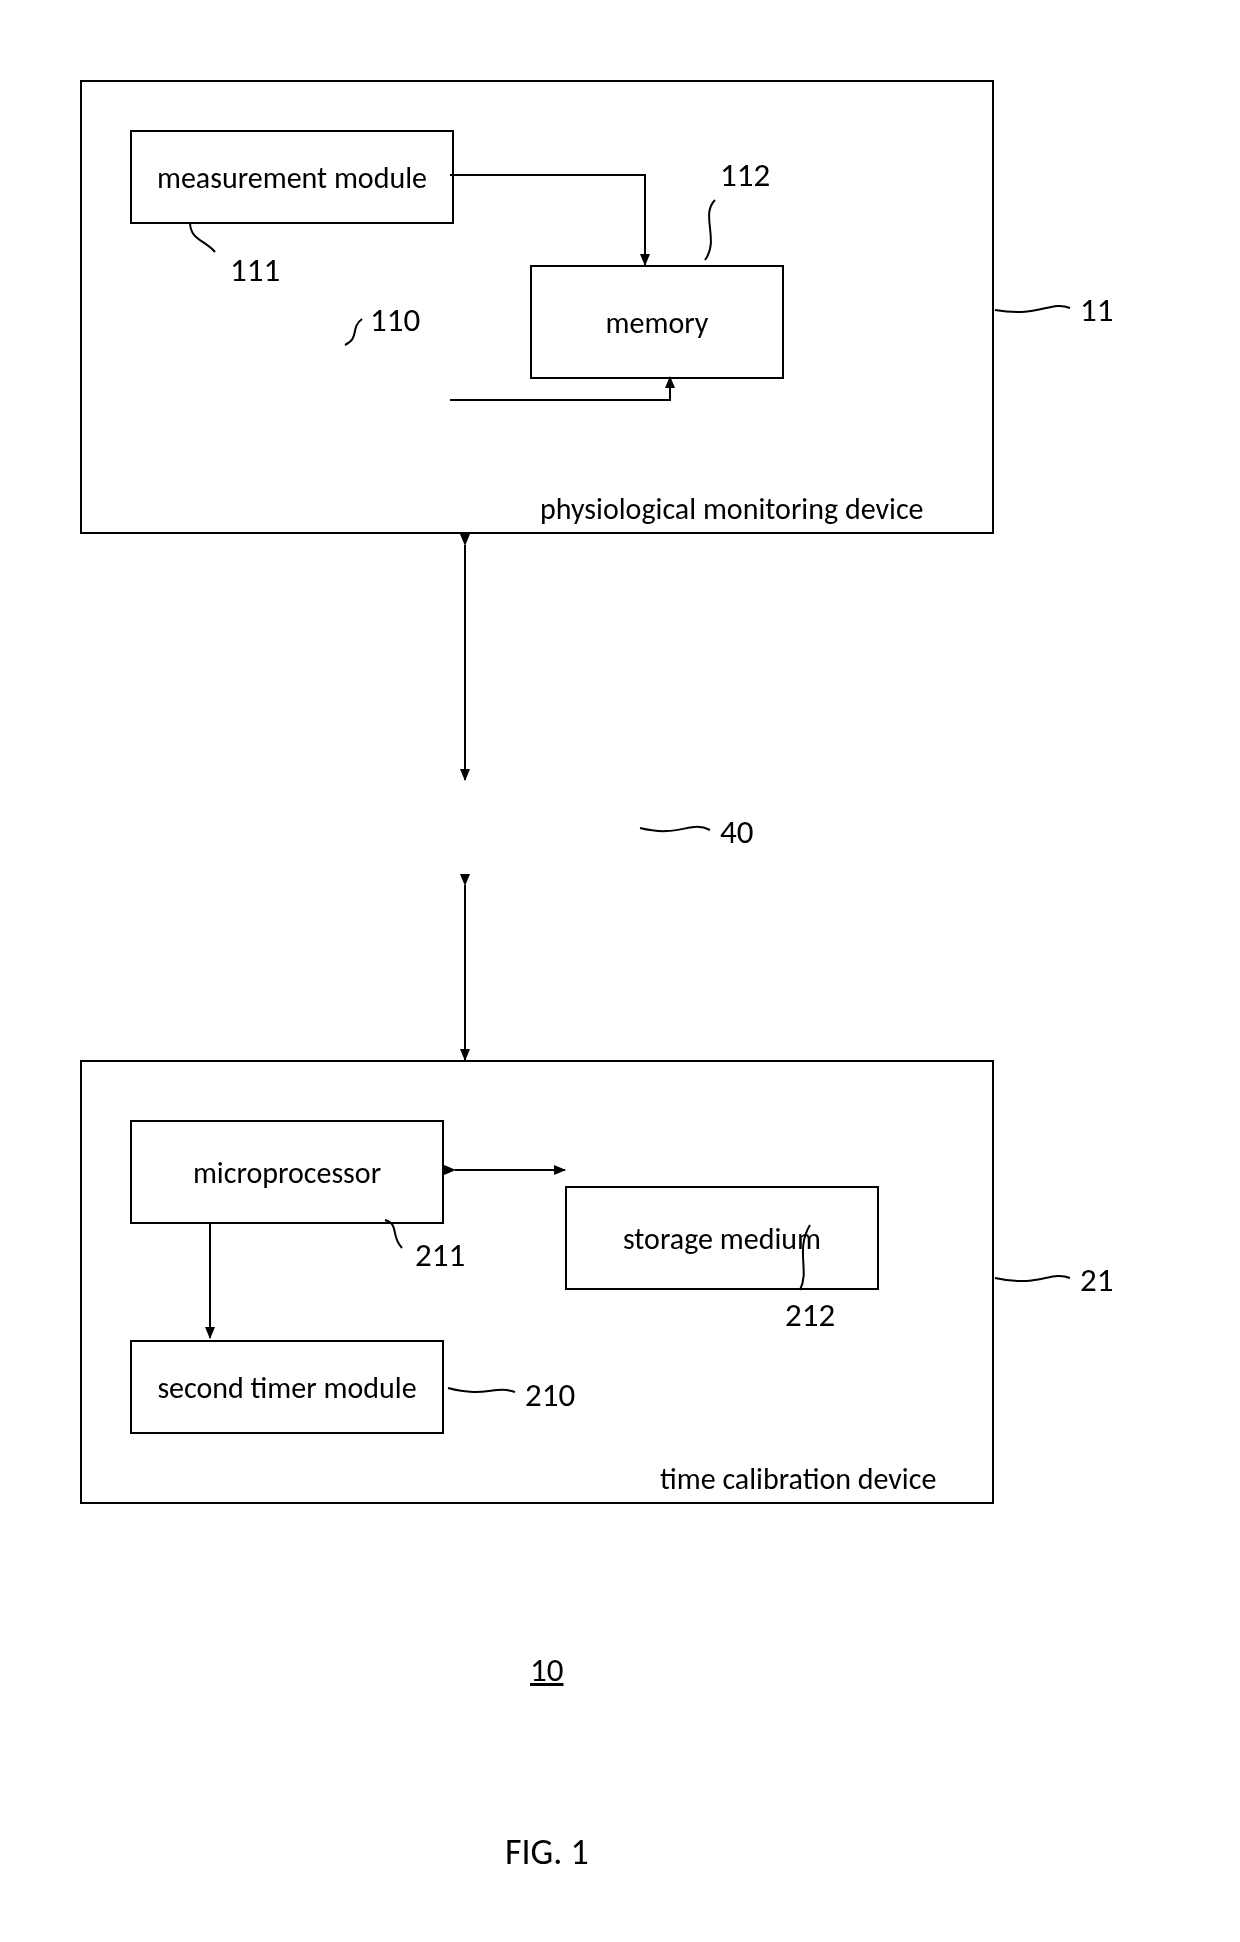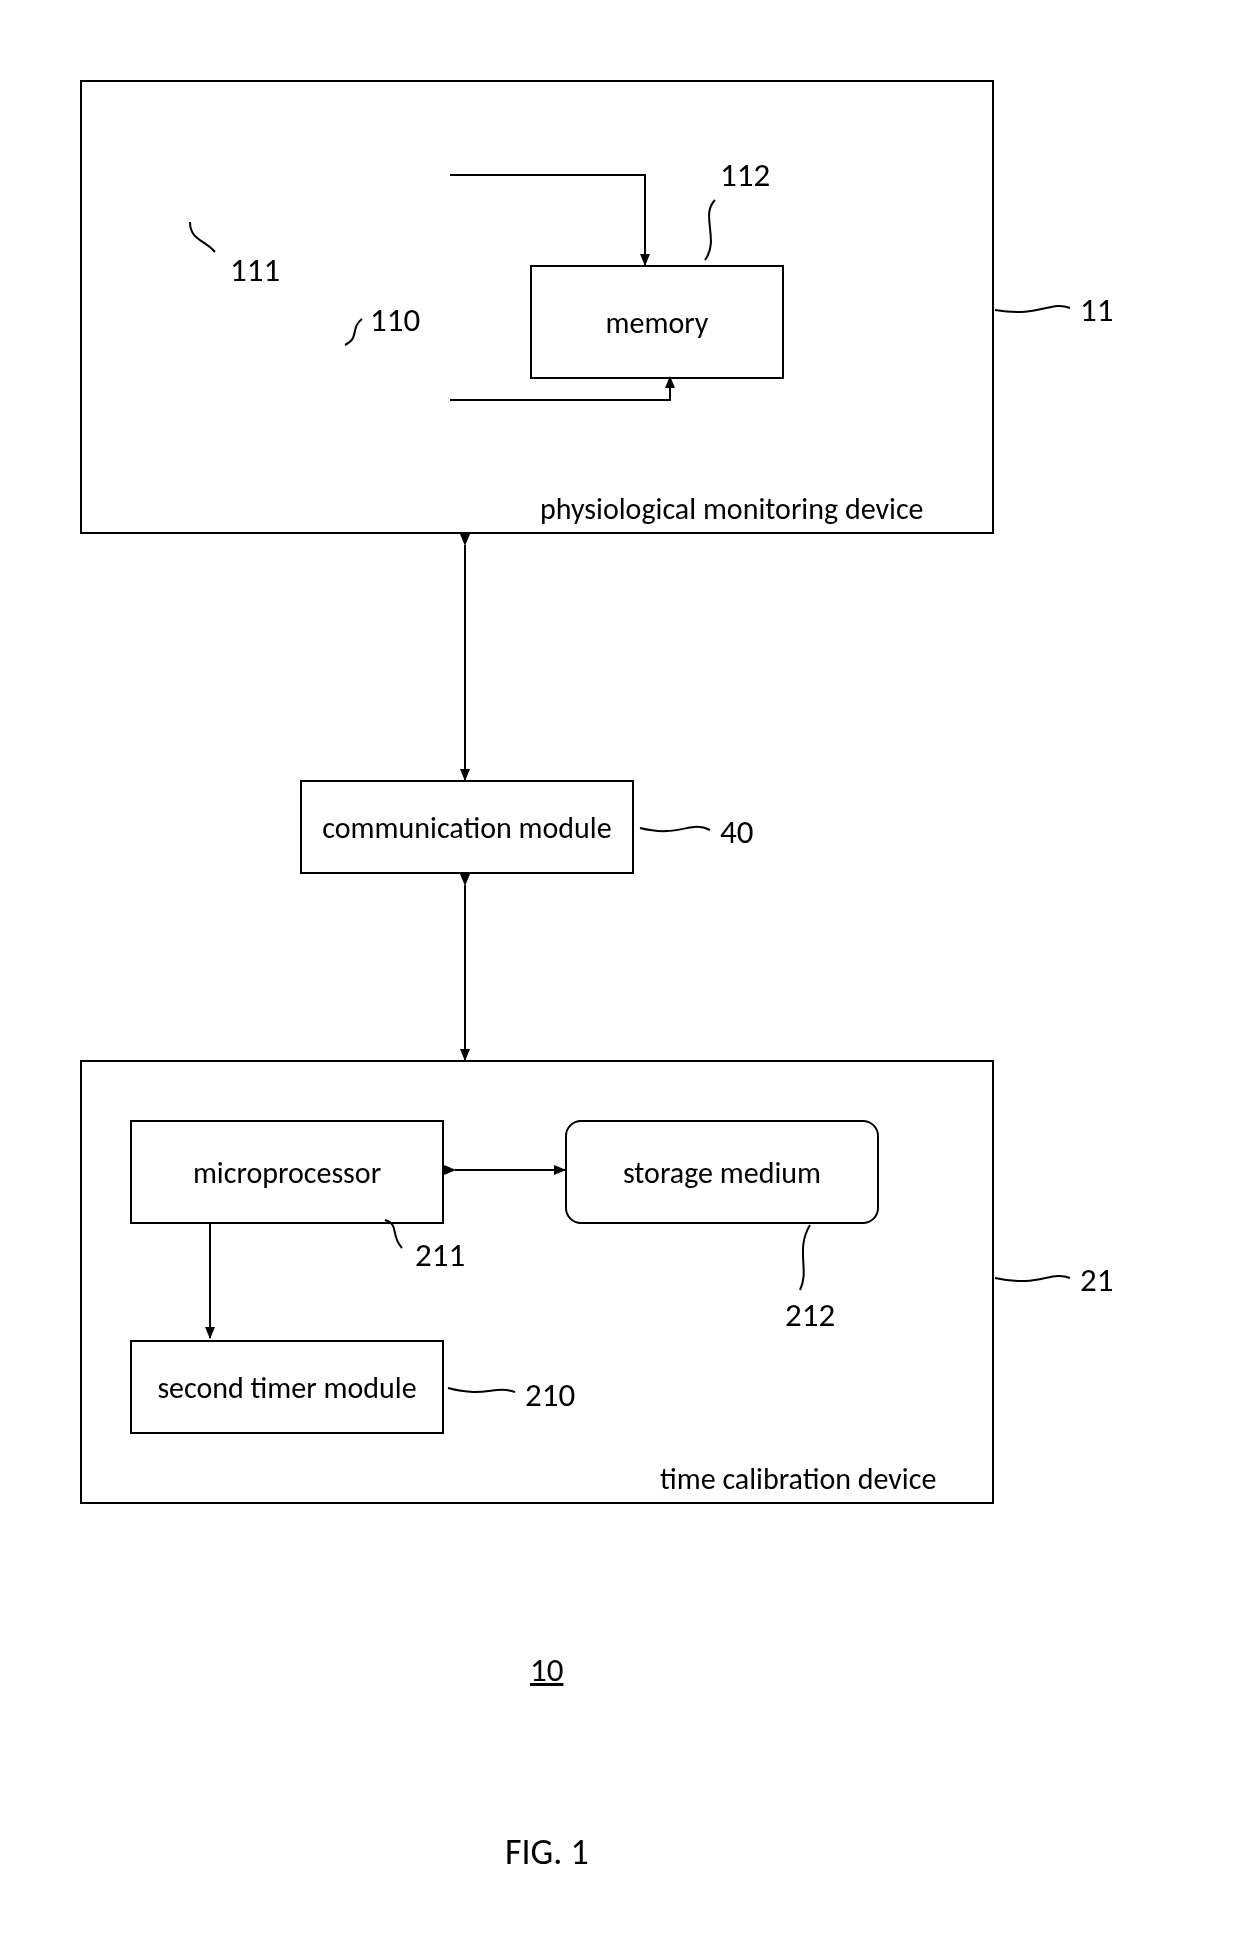--- a/index.html
+++ b/index.html
@@ -62,35 +62,35 @@
 <body>
 
 <div class="canvas">
 
   <div class="outer-box" style="left:80px; top:80px; width:910px; height:450px;"></div>
   <div class="label" style="left:540px; top:490px;">physiological monitoring device</div>
 
   <div class="outer-box" style="left:80px; top:1060px; width:910px; height:440px;"></div>
   <div class="label" style="left:660px; top:1460px;">time calibration device</div>
 
+  <div class="box" style="left:130px; top:130px; width:320px; height:90px;">
+    <span>measurement module</span>
+  </div>
 
   <div class="box" style="left:530px; top:265px; width:250px; height:110px;">
     <span>memory</span>
   </div>
 
 
-  <div class="box" style="left:300px; top:780px; width:330px; height:90px;">
-    <span>communication module</span>
-  </div>
 
   <div class="box" style="left:130px; top:1120px; width:310px; height:100px;justify-content:center;">
     <span>microprocessor</span>
   </div>
 
-  <div class="box" style="left:565px; top:1120px; width:310px; height:100px;border-radius:16px;">
+  <div class="box" style="left:565px; top:1186px; width:310px; height:100px;">
     <span>storage medium</span>
   </div>
 
   <div class="box" style="left:130px; top:1340px; width:310px; height:90px;">
     <span>second timer module</span>
   </div>
 
   <div class="ref-label" style="left:230px; top:250px;">111</div>
   <div class="ref-label" style="left:720px; top:155px;">112</div>
   <div class="ref-label" style="left:370px; top:300px;">110</div>

